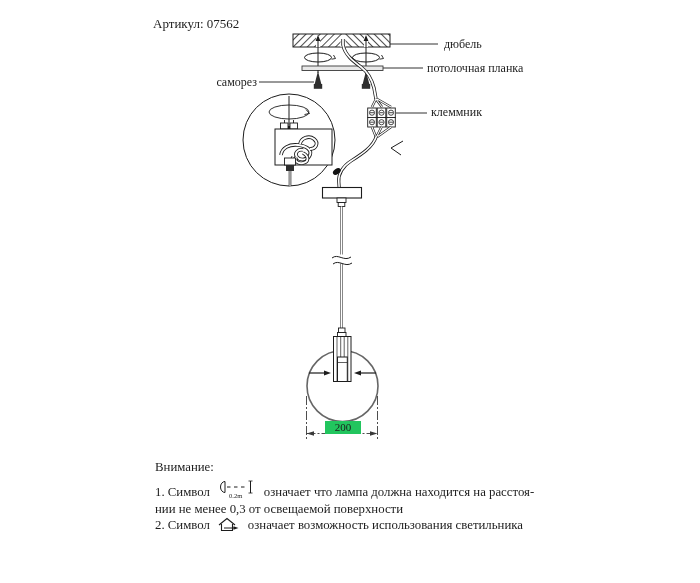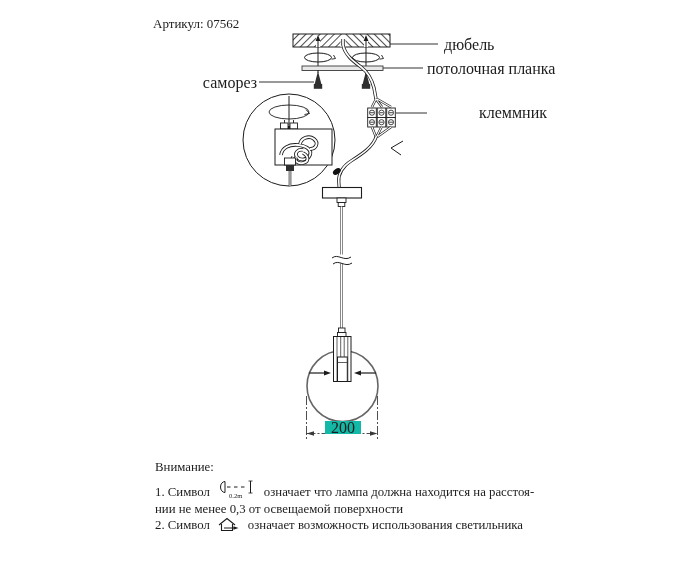--- a/index.html
+++ b/index.html
@@ -2,23 +2,23 @@
 <html><head>
 <meta charset="utf-8">
 <style>
   html,body{margin:0;padding:0;}
   body{
     width:700px;height:583px;background:#ffffff;position:relative;overflow:hidden;
     font-family:"Liberation Serif","DejaVu Serif",serif;color:#1c1c1c;
   }
   .page{position:absolute;inset:0;width:700px;height:583px;}
   svg.diagram{position:absolute;left:0;top:0;}
-  .lbl{position:absolute;font-size:16px;line-height:13px;white-space:nowrap;color:#1c1c1c;}
+  .lbl{position:absolute;font-size:12px;line-height:13px;white-space:nowrap;color:#1c1c1c;}
   .title{position:absolute;left:153px;top:13px;font-size:13px;line-height:22px;white-space:nowrap;}
-  .dim{position:absolute;left:325px;top:421px;width:36px;text-align:center;font-size:16px;background:#14b8a6;line-height:13px;}
+  .dim{position:absolute;left:325px;top:421px;width:36px;text-align:center;font-size:11px;background:#22c55e;line-height:13px;}
   .notes{position:absolute;left:0;top:0;width:632px;height:583px;pointer-events:none;}
   .nrow{position:absolute;left:155px;width:430px;font-size:12.8px;line-height:16px;white-space:nowrap;}
   .sym{display:inline-block;vertical-align:-4px;margin:0 7px;}
   .sym svg{display:block;}
 </style>
 </head>
 <body>
 
 <div class="page">
 
@@ -178,21 +178,21 @@
       <line x1="306.5" y1="396" x2="306.5" y2="440" stroke-dasharray="9 2 2 2"></line>
       <line x1="377.5" y1="396" x2="377.5" y2="440" stroke-dasharray="9 2 2 2"></line>
       <line x1="306.5" y1="433.5" x2="377.5" y2="433.5" stroke-dasharray="9 2 2 2"></line>
       <polygon points="306.5,433.5 314,431.3 314,435.7" fill="#3a3a3a" stroke="none"></polygon>
       <polygon points="377.5,433.5 370,431.3 370,435.7" fill="#3a3a3a" stroke="none"></polygon>
     </g>
   </svg>
 
   <div class="lbl" style="left:444px;top:38px;">дюбель</div>
   <div class="lbl" style="left:427px;top:62px;">потолочная планка</div>
-  <div class="lbl" style="left:431px;top:106px;margin-left:48px;">клеммник</div>
+  <div class="lbl" style="left:431px;top:106px;">клеммник</div>
   <div class="lbl" style="left:200px;top:76px;width:57px;text-align:right;">саморез</div>
   <div class="dim">200</div>
 
   <div class="notes">
     <div class="nrow" style="top:459px;">Внимание:</div>
 
     <div class="nrow" style="top:479px;">
       <span>1. Символ</span><span class="sym"><svg width="40" height="21" viewBox="0 0 40 21">
         <path d="M8,2.5 A4.5,5.5 0 0 0 8,13.5 Z" fill="none" stroke="#1c1c1c" stroke-width="1"></path>
         <line x1="10" y1="8" x2="30" y2="8" stroke="#1c1c1c" stroke-width="1" stroke-dasharray="3.5 3.5"></line>

